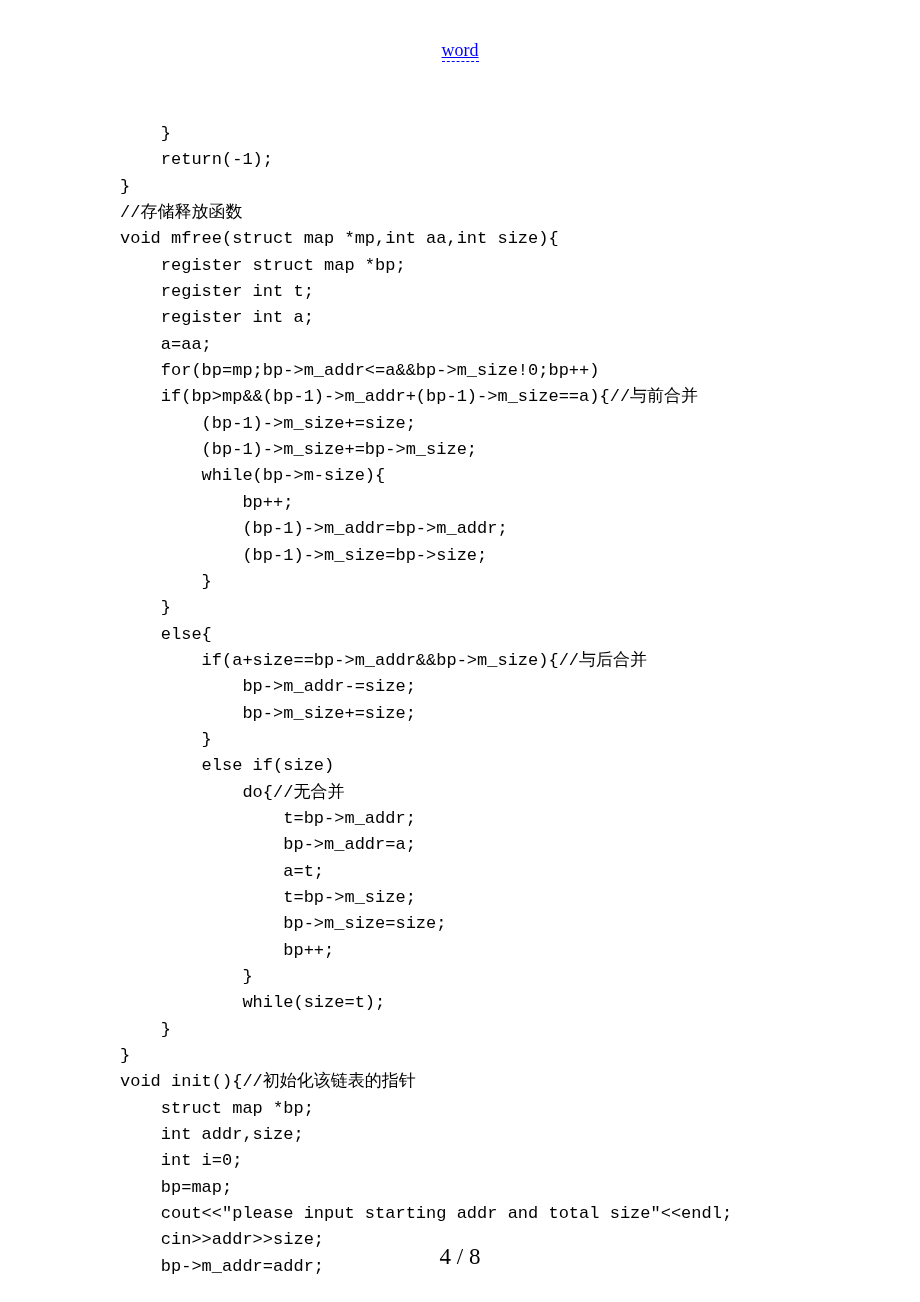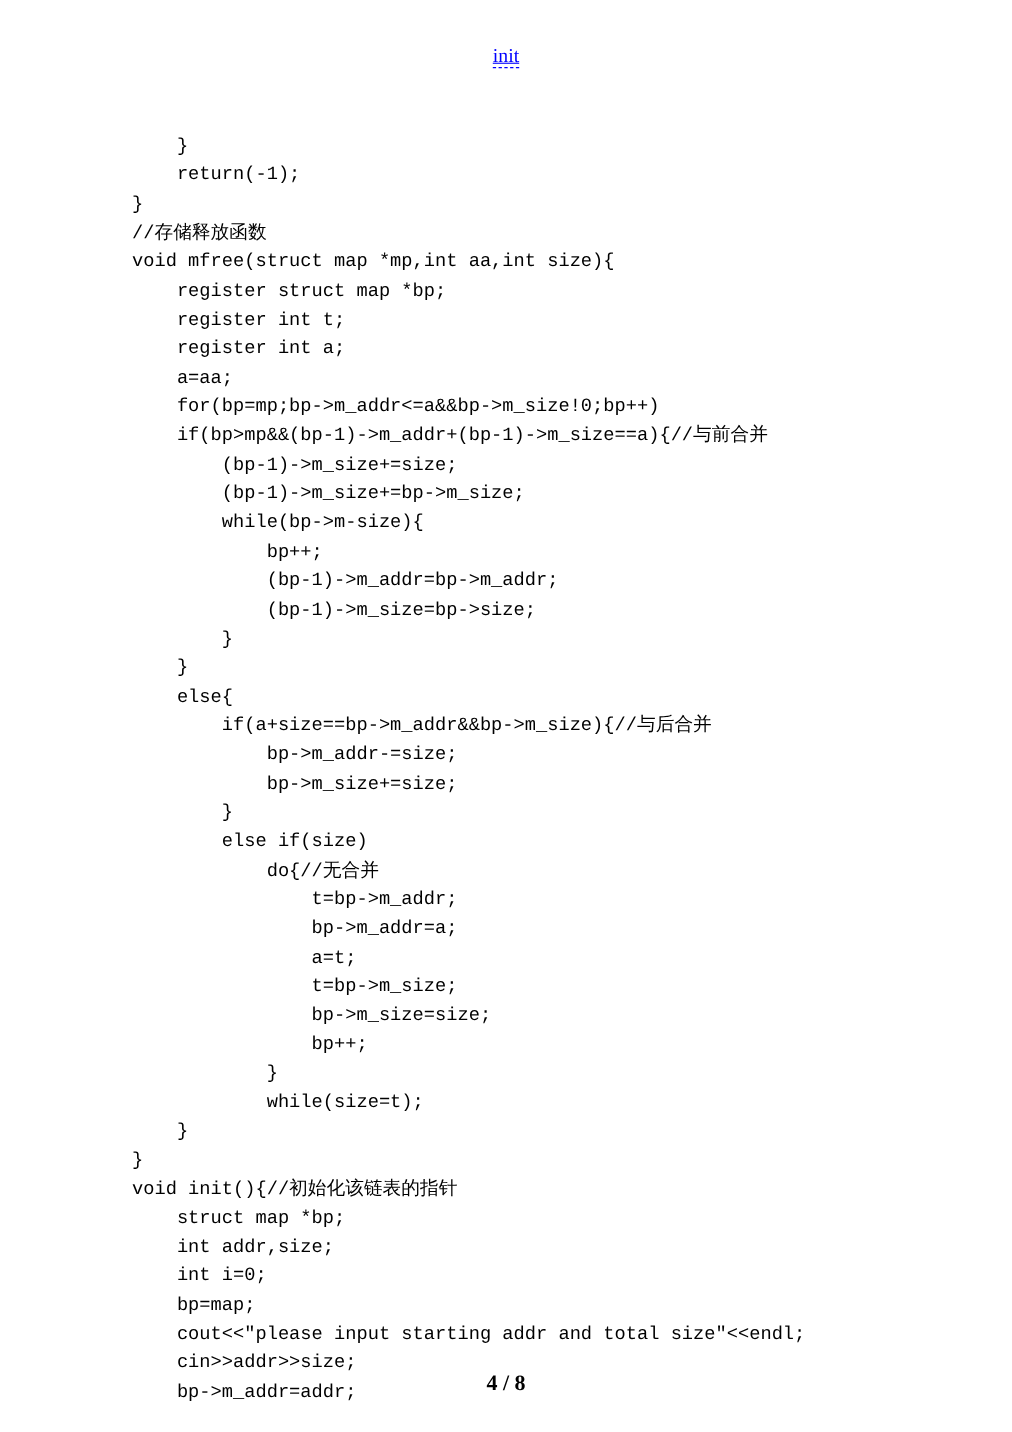--- a/index.html
+++ b/index.html
@@ -35,30 +35,29 @@
       color: #000;
       white-space: pre;
     }
     .footer {
       position: absolute;
       bottom: 50px;
       left: 0;
       right: 0;
       text-align: center;
       font-family: "SimSun", serif;
-      font-size: 20px;
-      font-weight: bold;
+      font-size: 23px;
     }
   </style>
 </head>
 <body>
 
 <div class="page">
   <div class="header">
-    <a class="header-link">init</a>
+    <a class="header-link">word</a>
   </div>
   <div class="code" id="code-block">    }
     return(-1);
 }
 //存储释放函数
 void mfree(struct map *mp,int aa,int size){
     register struct map *bp;
     register int t;
     register int a;
     a=aa;

